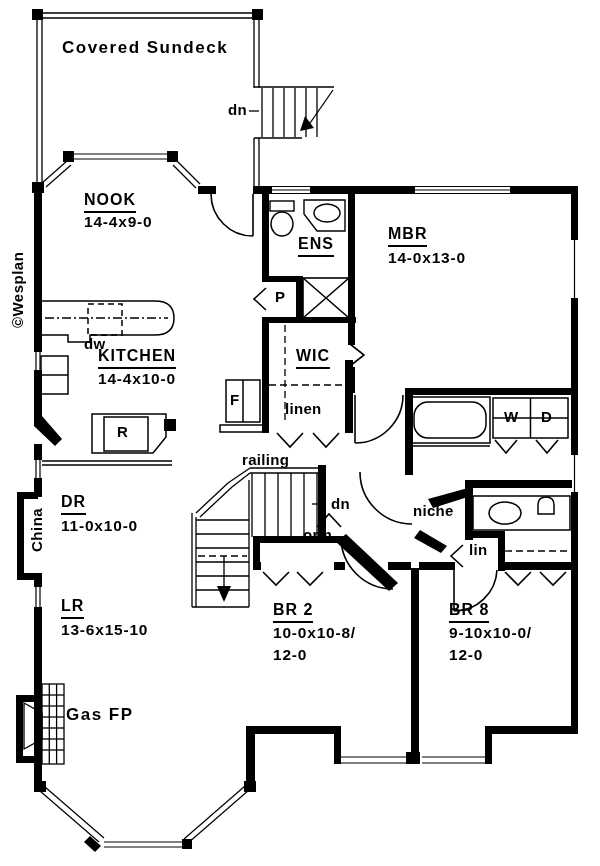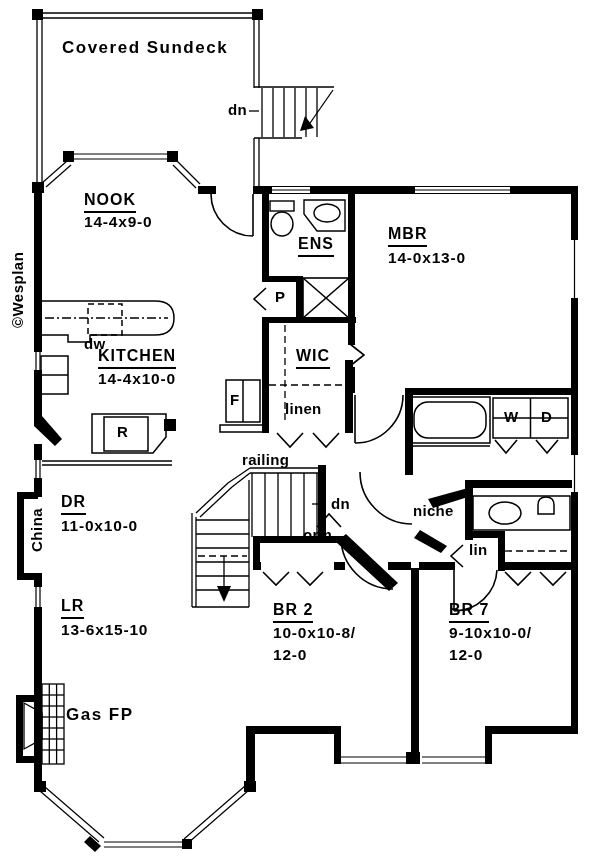--- a/index.html
+++ b/index.html
@@ -303,19 +303,19 @@
 <div class="lbl dims" style="left:61px;top:518px">11-0x10-0</div>
 <div class="lbl vert" style="left:-18px;top:522px">China</div>
 
 <div class="lbl" style="left:61px;top:598px"><span class="room">LR</span></div>
 <div class="lbl dims" style="left:61px;top:622px">13-6x15-10</div>
 
 <div class="lbl" style="left:273px;top:602px"><span class="room">BR 2</span></div>
 <div class="lbl dims" style="left:273px;top:625px">10-0x10-8/</div>
 <div class="lbl dims" style="left:273px;top:647px">12-0</div>
 
-<div class="lbl" style="left:449px;top:602px"><span class="room">BR 7</span></div>
+<div class="lbl" style="left:449px;top:602px"><span class="room">BR 8</span></div>
 <div class="lbl dims" style="left:449px;top:625px">9-10x10-0/</div>
 <div class="lbl dims" style="left:449px;top:647px">12-0</div>
 
 <div class="lbl big" style="left:66px;top:706px">Gas FP</div>
 
 </div>
 
 </body></html>

